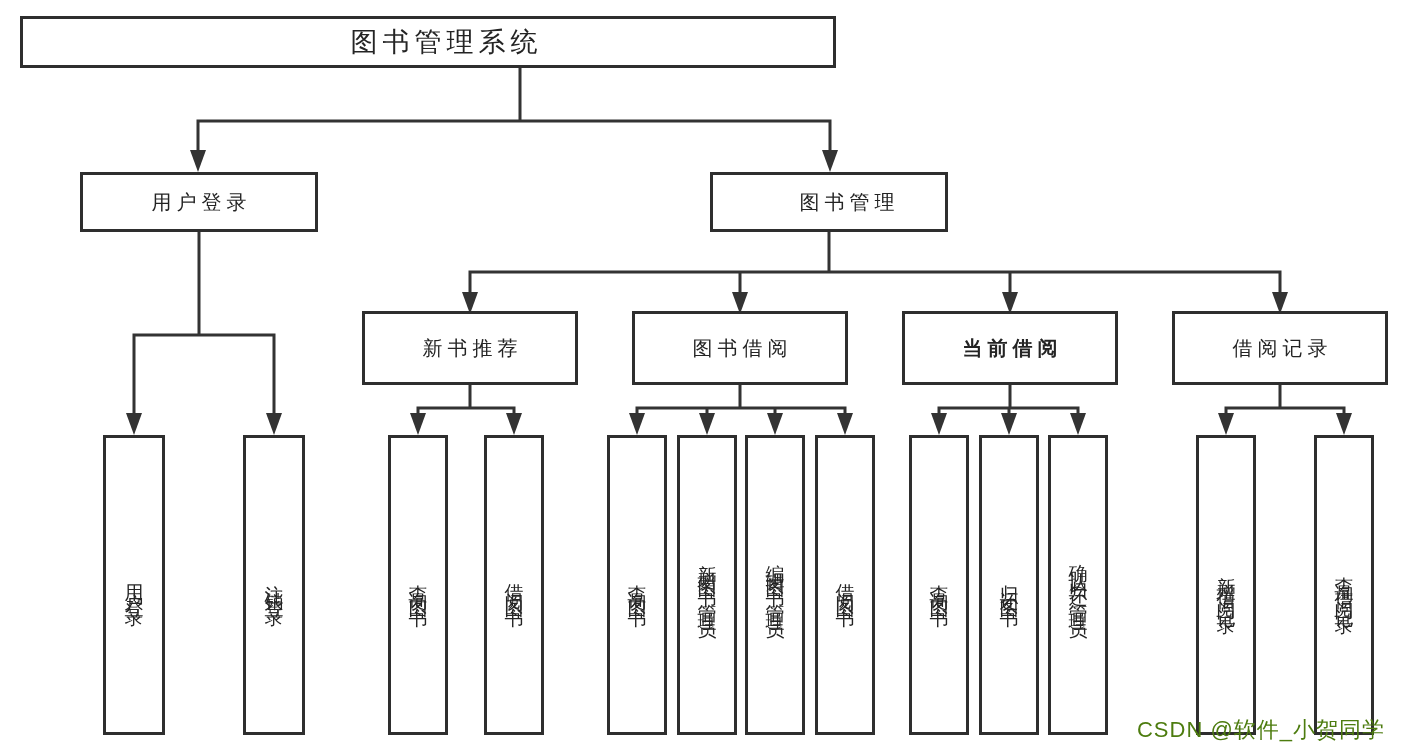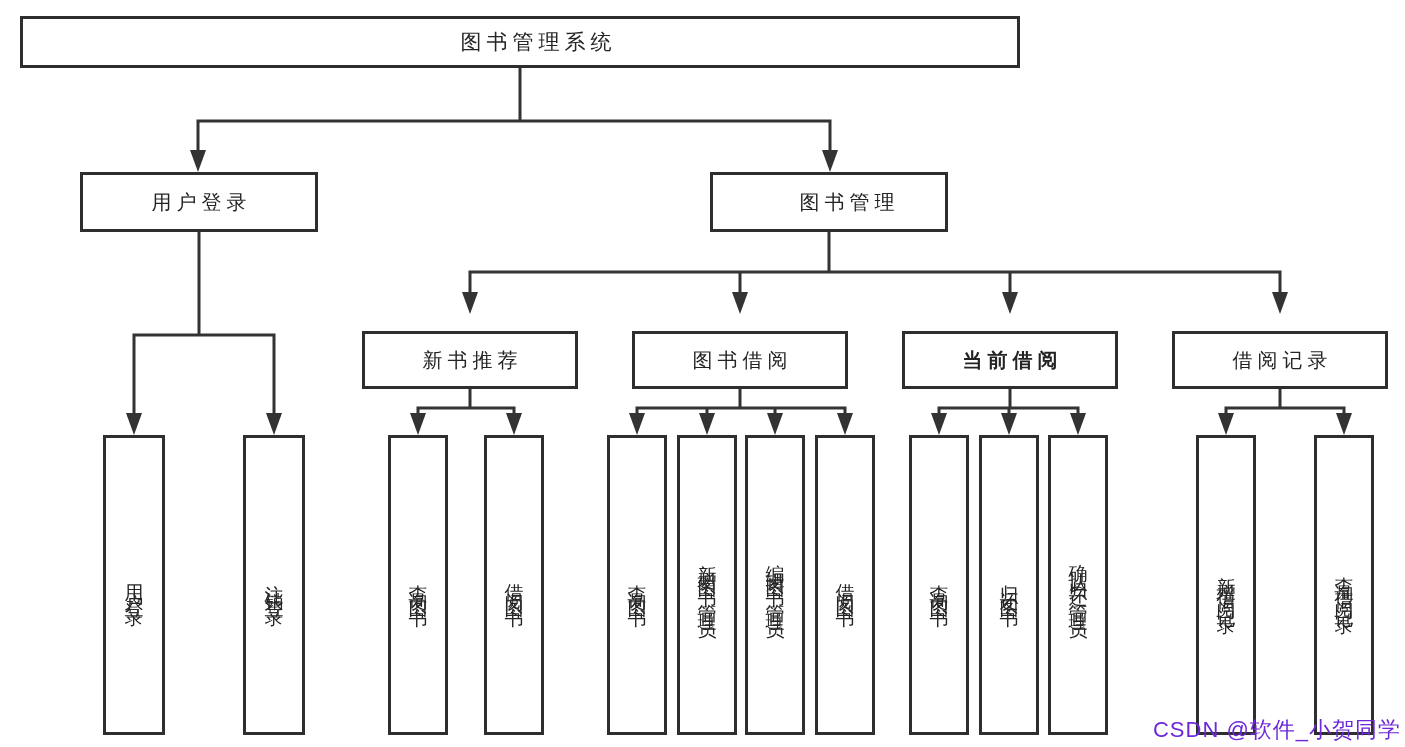--- a/index.html
+++ b/index.html
@@ -30,39 +30,39 @@
     z-index: 2;
     white-space: nowrap;
   }
   .h-node {
     font-size: 20px;
     letter-spacing: 5px;
     text-indent: 5px; 
   }
   .root-node {
     left: 20px; top: 16px;
-    width: 1000px; height: 52px;
-    font-size: 21px;
+    width: 816px; height: 52px;
+    font-size: 27px;
     padding-left: 32px;
   }
   .l2-node { top: 172px; width: 238px; height: 60px; }
-  .l3-node { top: 331px; width: 216px; height: 58px; }
+  .l3-node { top: 311px; width: 216px; height: 74px; }
   .leaf-node {
     top: 435px; height: 300px;
     writing-mode: vertical-rl;
     text-orientation: mixed;
     font-size: 19px;
     letter-spacing: 8px;
     white-space: normal;
   }
   .watermark {
     position: absolute;
-    right: 4px; bottom: 2px;
+    right: 20px; bottom: 2px;
     font-size: 22px;
-    color: #6d28d9;
+    color: #4d7c0f;
     letter-spacing: 1px;
     z-index: 3;
   }
 </style>
 </head>
 <body>
 
 <div class="canvas">
 
   <svg class="connectors" viewBox="0 0 1405 747" xmlns="http://www.w3.org/2000/svg" aria-hidden="true">

